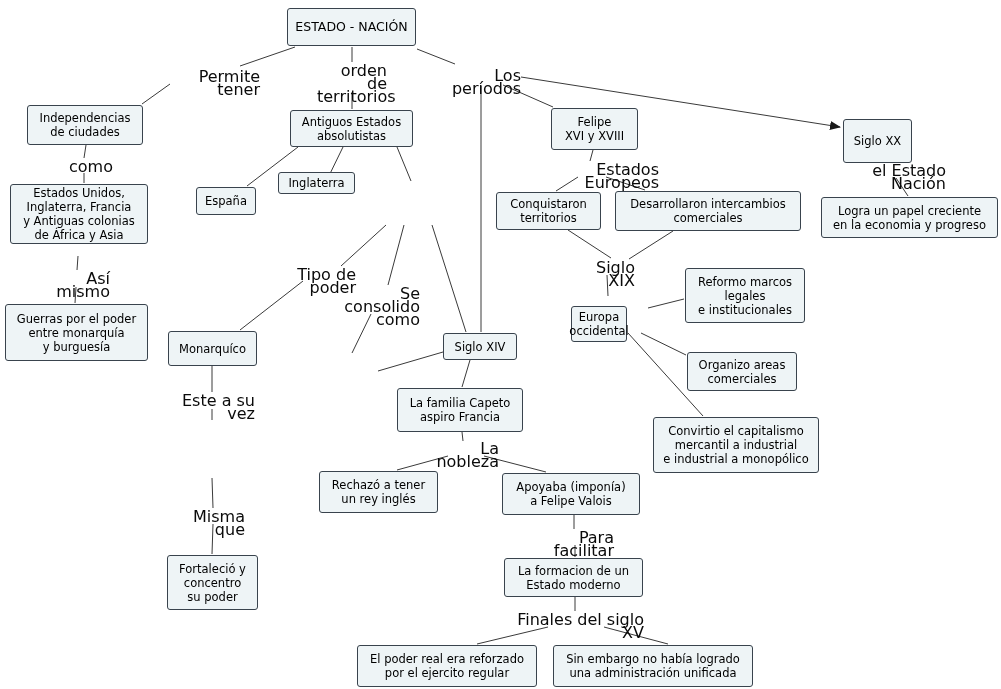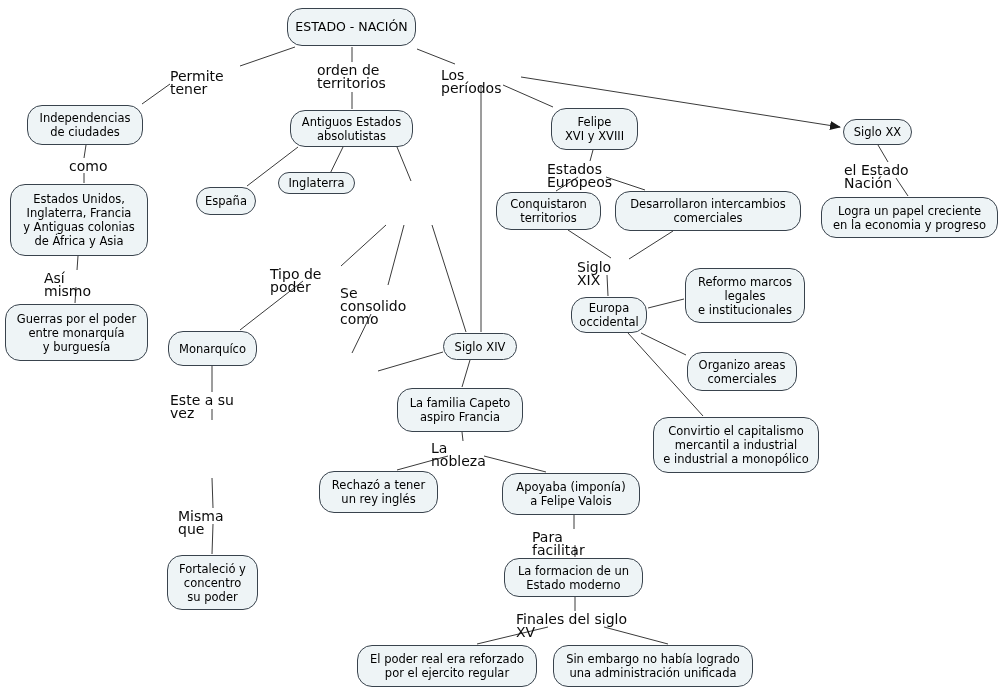--- a/index.html
+++ b/index.html
@@ -3,29 +3,29 @@
 <meta charset="utf-8">
 <style>
   html,body{margin:0;padding:0;background:#ffffff;}
   .canvas{
     position:relative;width:1001px;height:689px;background:#ffffff;overflow:hidden;
     font-family:"DejaVu Sans","Liberation Sans",sans-serif;color:#000;
   }
   svg.wires{position:absolute;left:0;top:0;width:1001px;height:689px;}
   .node{
     position:absolute;box-sizing:border-box;
-    background:#eef4f6;border:1px solid #39434d;border-radius:15px;
+    background:#eef4f6;border:1px solid #39434d;border-radius:3px;
     display:flex;align-items:center;justify-content:center;
     text-align:center;font-size:11.5px;line-height:14px;
     white-space:pre-line;padding:2px 5px;
   }
   .node-title{font-size:12.5px;}
   .lbl{
     position:absolute;box-sizing:border-box;
-    font-size:14px;line-height:13px;text-align:left;white-space:pre-line;color:#0a0a0a;
+    font-size:16px;line-height:13px;text-align:right;white-space:pre-line;color:#0a0a0a;
   }
 </style>
 </head>
 <body>
 
 <div class="canvas">
 
   <svg class="wires" viewBox="0 0 1001 689">
     <defs>
       <marker id="arrow" markerWidth="12" markerHeight="10" refX="10" refY="4.5" orient="auto" markerUnits="userSpaceOnUse">
@@ -77,21 +77,21 @@
       <line x1="641" y1="333" x2="686" y2="355"></line>
       <line x1="628" y1="333" x2="703" y2="416"></line>
       <line x1="878" y1="145" x2="888" y2="162"></line>
       <line x1="896" y1="178" x2="908" y2="196"></line>
     </g>
   </svg>
 
   <div class="node node-title" style="left:287px;top:8px;width:129px;height:38px">ESTADO - NACIÓN</div>
   <div class="node" style="left:27px;top:105px;width:116px;height:40px">Independencias
 de ciudades</div>
-  <div class="node" style="left:10px;top:184px;width:138px;height:72px">Estados Unidos,
+  <div class="node" style="left:10px;top:184px;width:138px;height:60px">Estados Unidos,
 Inglaterra, Francia
 y Antiguas colonias
 de África y Asia</div>
   <div class="node" style="left:5px;top:304px;width:143px;height:57px">Guerras por el poder
 entre monarquía
 y burguesía</div>
   <div class="node" style="left:290px;top:110px;width:123px;height:37px">Antiguos Estados
 absolutistas</div>
   <div class="node" style="left:196px;top:187px;width:60px;height:28px">España</div>
   <div class="node" style="left:278px;top:172px;width:77px;height:22px">Inglaterra</div>
@@ -111,31 +111,31 @@
   <div class="node" style="left:357px;top:645px;width:180px;height:42px">El poder real era reforzado
 por el ejercito regular</div>
   <div class="node" style="left:553px;top:645px;width:200px;height:42px">Sin embargo no había logrado
 una administración unificada</div>
   <div class="node" style="left:551px;top:108px;width:87px;height:42px">Felipe
 XVI y XVIII</div>
   <div class="node" style="left:496px;top:192px;width:105px;height:38px">Conquistaron
 territorios</div>
   <div class="node" style="left:615px;top:191px;width:186px;height:40px">Desarrollaron intercambios
 comerciales</div>
-  <div class="node" style="left:571px;top:297px;width:76px;height:36px">Europa
+  <div class="node" style="left:571px;top:306px;width:56px;height:36px">Europa
 occidental</div>
   <div class="node" style="left:685px;top:268px;width:120px;height:55px">Reformo marcos
 legales
 e institucionales</div>
   <div class="node" style="left:687px;top:352px;width:110px;height:39px">Organizo areas
 comerciales</div>
   <div class="node" style="left:653px;top:417px;width:166px;height:56px">Convirtio el capitalismo
 mercantil a industrial
 e industrial a monopólico</div>
-  <div class="node" style="left:843px;top:119px;width:69px;height:26px">Siglo XX</div>
+  <div class="node" style="left:843px;top:119px;width:69px;height:44px">Siglo XX</div>
   <div class="node" style="left:821px;top:197px;width:177px;height:41px">Logra un papel creciente
 en la economia y progreso</div>
 
   <div class="lbl" style="left:170px;top:70px;width:90px">Permite tener</div>
   <div class="lbl" style="left:317px;top:64px;width:70px">orden de
 territorios</div>
   <div class="lbl" style="left:441px;top:69px;width:80px">Los períodos</div>
   <div class="lbl" style="left:69px;top:160px;width:36px">como</div>
   <div class="lbl" style="left:44px;top:272px;width:66px">Así mismo</div>
   <div class="lbl" style="left:270px;top:268px;width:86px">Tipo de poder</div>

